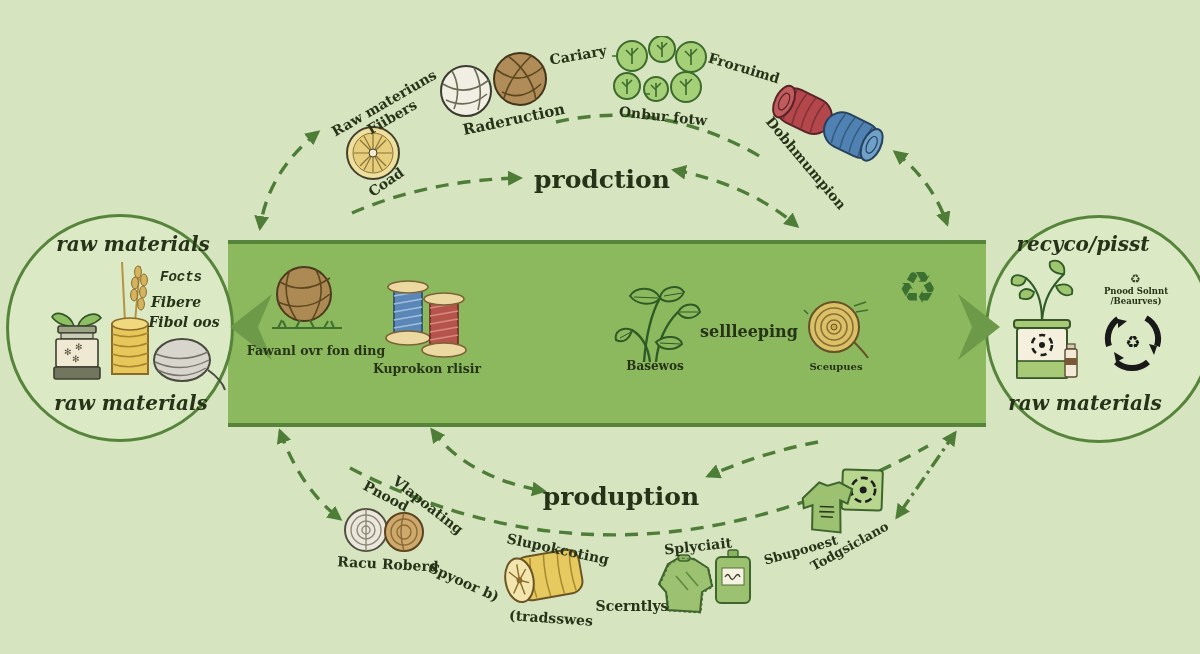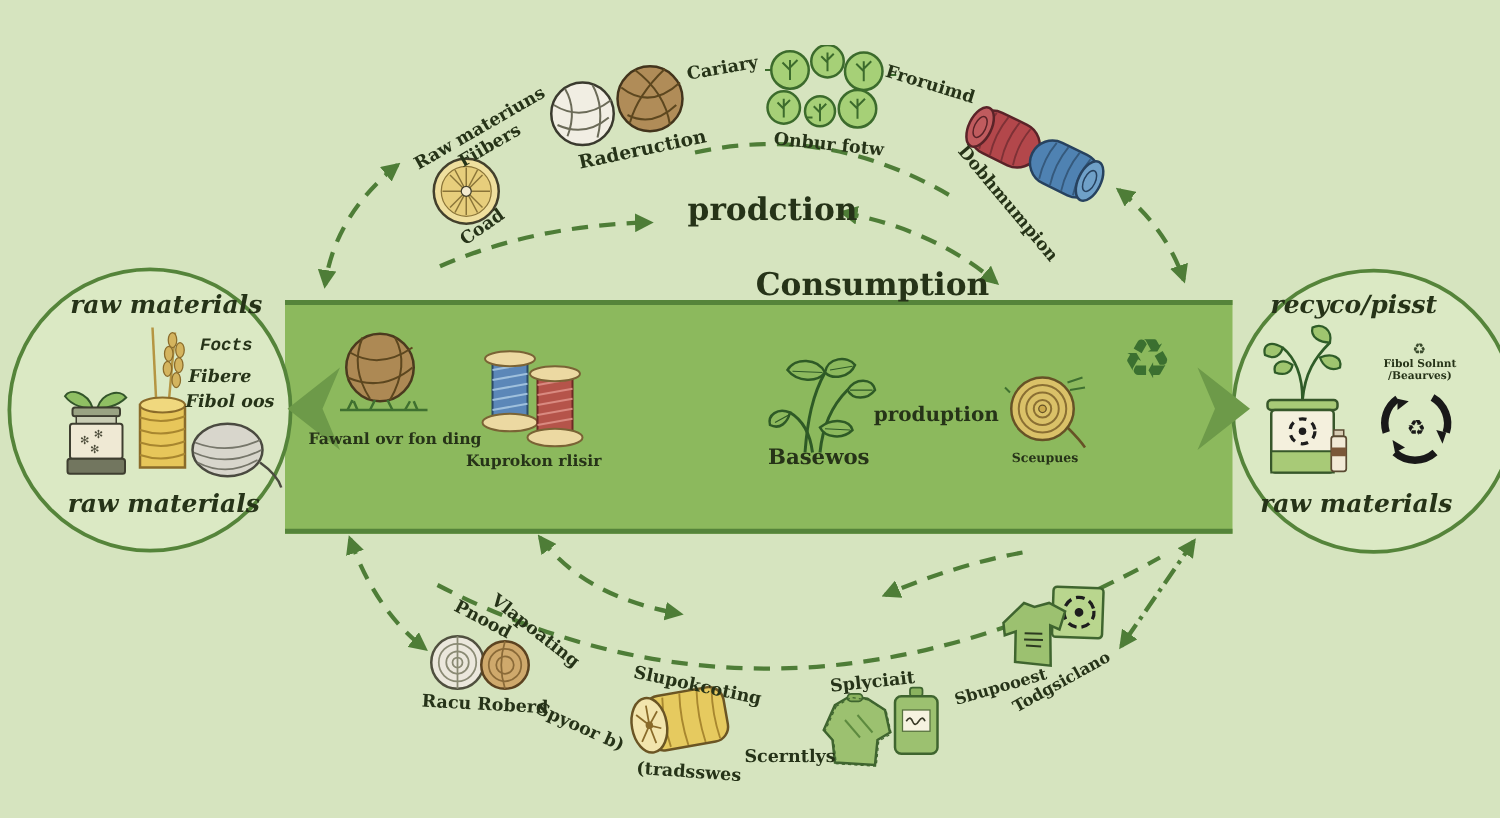--- a/index.html
+++ b/index.html
@@ -363,46 +363,46 @@
   <div class="lbl" style="left:388px;top:110px;font-size:14px;transform:translate(-50%,-50%) rotate(-30deg)">
     <div>Raw materiuns</div>
       <div>Fiibers</div>
   </div>
   <div class="lbl" style="left:386px;top:182px;font-size:14px;transform:translate(-50%,-50%) rotate(-35deg)">Coad</div>
   <div class="lbl" style="left:578px;top:55px;font-size:14px;transform:translate(-50%,-50%) rotate(-10deg)">Cariary</div>
   <div class="lbl" style="left:514px;top:120px;font-size:15px;transform:translate(-50%,-50%) rotate(-12deg)">Raderuction</div>
   <div class="lbl" style="left:744px;top:68px;font-size:14px;transform:translate(-50%,-50%) rotate(17deg)">Froruimd</div>
   <div class="lbl" style="left:663px;top:116px;font-size:14px;transform:translate(-50%,-50%) rotate(6deg)">Onbur fotw</div>
   <div class="lbl" style="left:806px;top:163px;font-size:14px;transform:translate(-50%,-50%) rotate(50deg)">Dobhmumpion</div>
-  <div class="lbl" style="left:602px;top:168px;font-size:25px;margin-left:16px;">prodction</div>
-  <div class="lbl" style="left:698px;top:228px;font-size:25px;">Consumption</div>
+  <div class="lbl" style="left:602px;top:180px;font-size:25px;">prodction</div>
 
   <div class="lbl" style="left:316px;top:351px;font-size:12.5px;text-align:right;">Fawanl ovr fon ding</div>
   <div class="lbl" style="left:427px;top:369px;font-size:12.5px;">Kuprokon rlisir</div>
-  <div class="lbl" style="left:655px;top:367px;font-size:17px;">Basewos</div>
-  <div class="lbl" style="left:749px;top:332px;font-size:16px;">produption</div>
+  <div class="lbl" style="left:655px;top:367px;font-size:12px;">Basewos</div>
+  <div class="lbl" style="left:749px;top:332px;font-size:16px;">sellleeping</div>
   <div class="lbl" style="left:836px;top:367px;font-size:10px;">Sceupues</div>
 
   <div class="lbl it" style="left:133px;top:244px;font-size:20px;">raw materials</div>
   <div class="lbl it" style="left:181px;top:277px;font-size:14px;font-family:Liberation Mono, monospace;">Focts</div>
   <div class="lbl it" style="left:176px;top:302px;font-size:14px;">Fibere</div>
   <div class="lbl it" style="left:184px;top:322px;font-size:14px;">Fibol oos</div>
   <div class="lbl it" style="left:131px;top:403px;font-size:20px;">raw materials</div>
 
   <div class="lbl it" style="left:1083px;top:244px;font-size:20px;">recyco/pisst</div>
   <div class="lbl" style="left:1136px;top:297px;font-size:8.5px;">
-    <div>Fibol Solnnt</div>
+    <div>Pnood Solnnt</div>
       <div>/Beaurves)</div>
   </div>
   <div class="lbl it" style="left:1085px;top:403px;font-size:20px;">raw materials</div>
 
   <div class="lbl" style="left:386px;top:496px;font-size:14px;transform:translate(-50%,-50%) rotate(28deg)">Pnood</div>
   <div class="lbl" style="left:428px;top:505px;font-size:14px;transform:translate(-50%,-50%) rotate(38deg)">Vlapoating</div>
   <div class="lbl" style="left:388px;top:564px;font-size:14px;transform:translate(-50%,-50%) rotate(3deg)">Racu Roberd</div>
   <div class="lbl" style="left:464px;top:582px;font-size:14px;transform:translate(-50%,-50%) rotate(24deg)">Spyoor b)</div>
   <div class="lbl" style="left:558px;top:549px;font-size:14px;transform:translate(-50%,-50%) rotate(12deg)">Slupokcoting</div>
   <div class="lbl" style="left:551px;top:618px;font-size:14px;transform:translate(-50%,-50%) rotate(4deg)">(tradsswes</div>
   <div class="lbl" style="left:632px;top:606px;font-size:14px;">Scerntlys</div>
   <div class="lbl" style="left:698px;top:546px;font-size:14px;transform:translate(-50%,-50%) rotate(-6deg)">Splyciait</div>
   <div class="lbl" style="left:801px;top:551px;font-size:13px;transform:translate(-50%,-50%) rotate(-16deg)">Sbupooest</div>
   <div class="lbl" style="left:850px;top:547px;font-size:13px;transform:translate(-50%,-50%) rotate(-29deg)">Todgsiclano</div>
+  <div class="lbl" style="left:621px;top:497px;font-size:25px;">produption</div>
 
 </div>
 
 </body></html>

